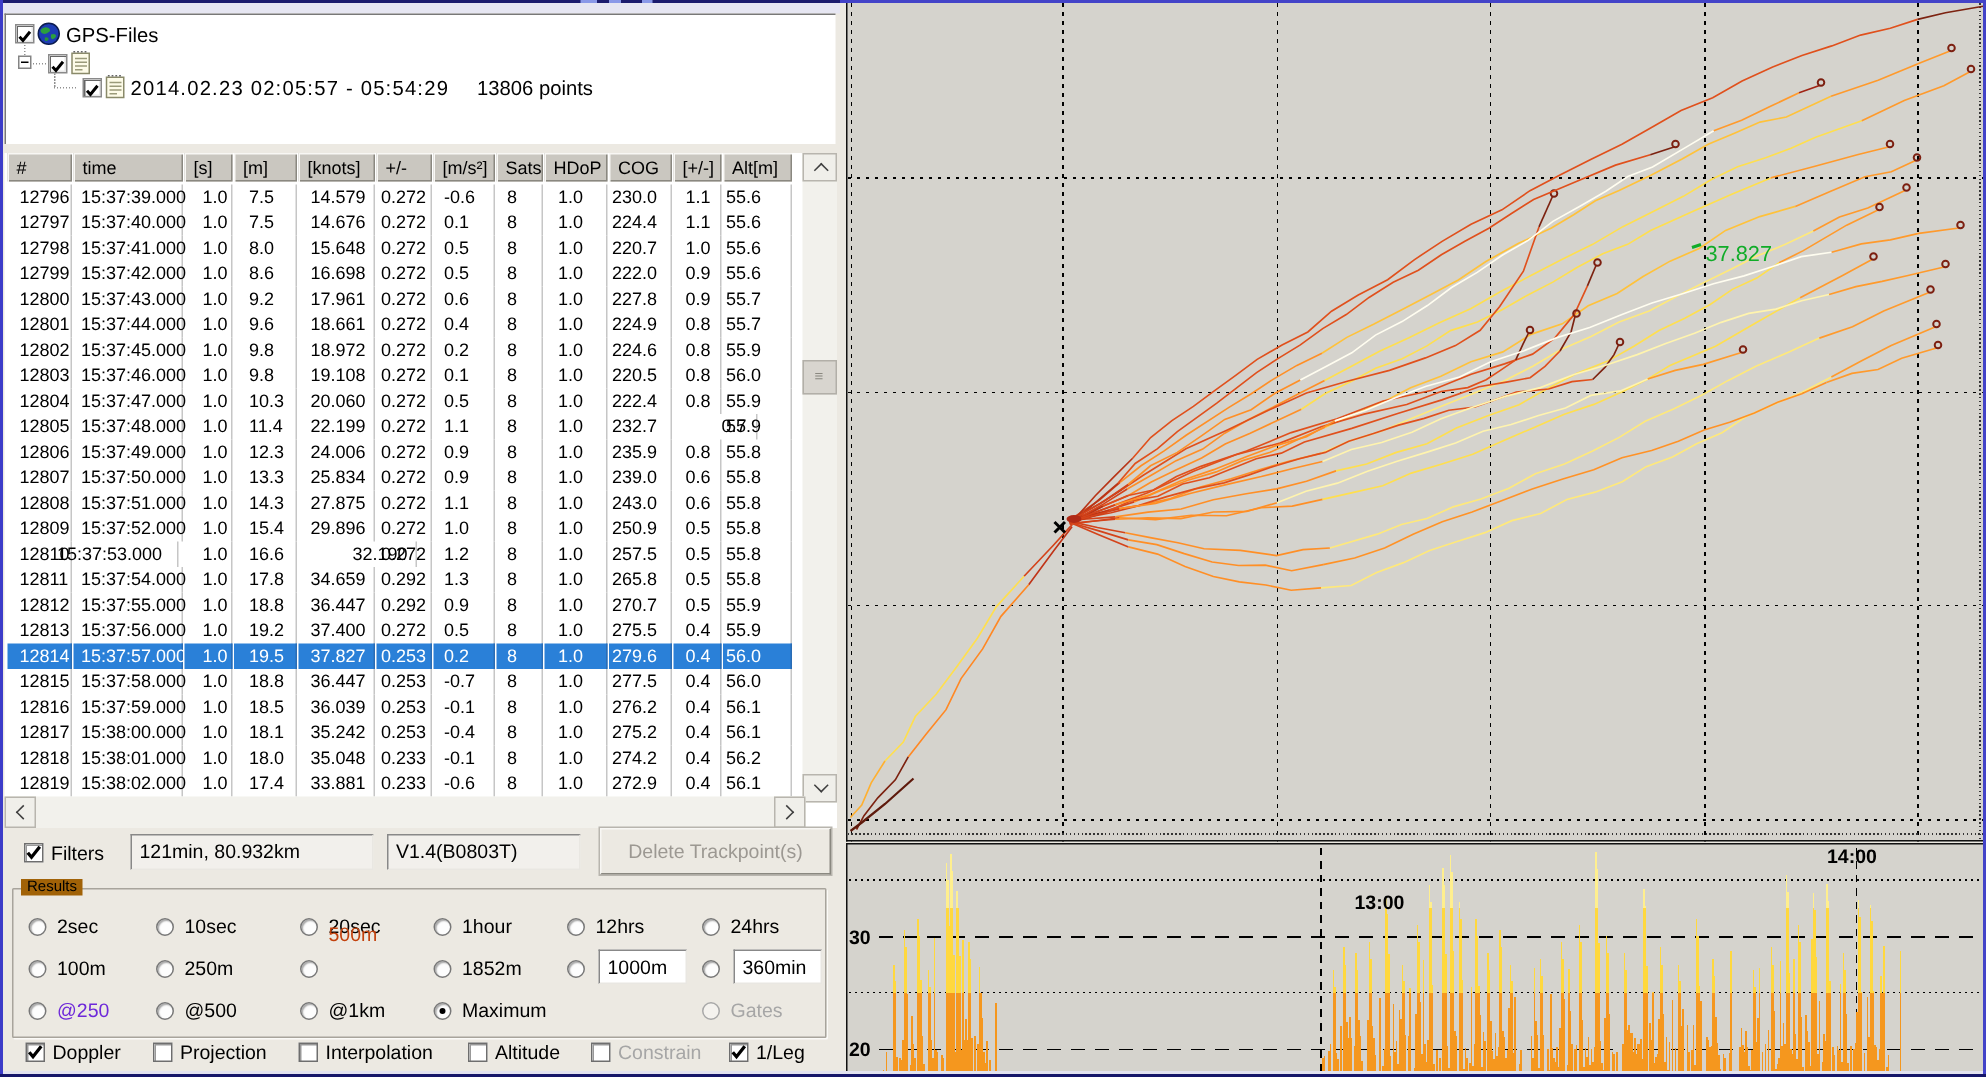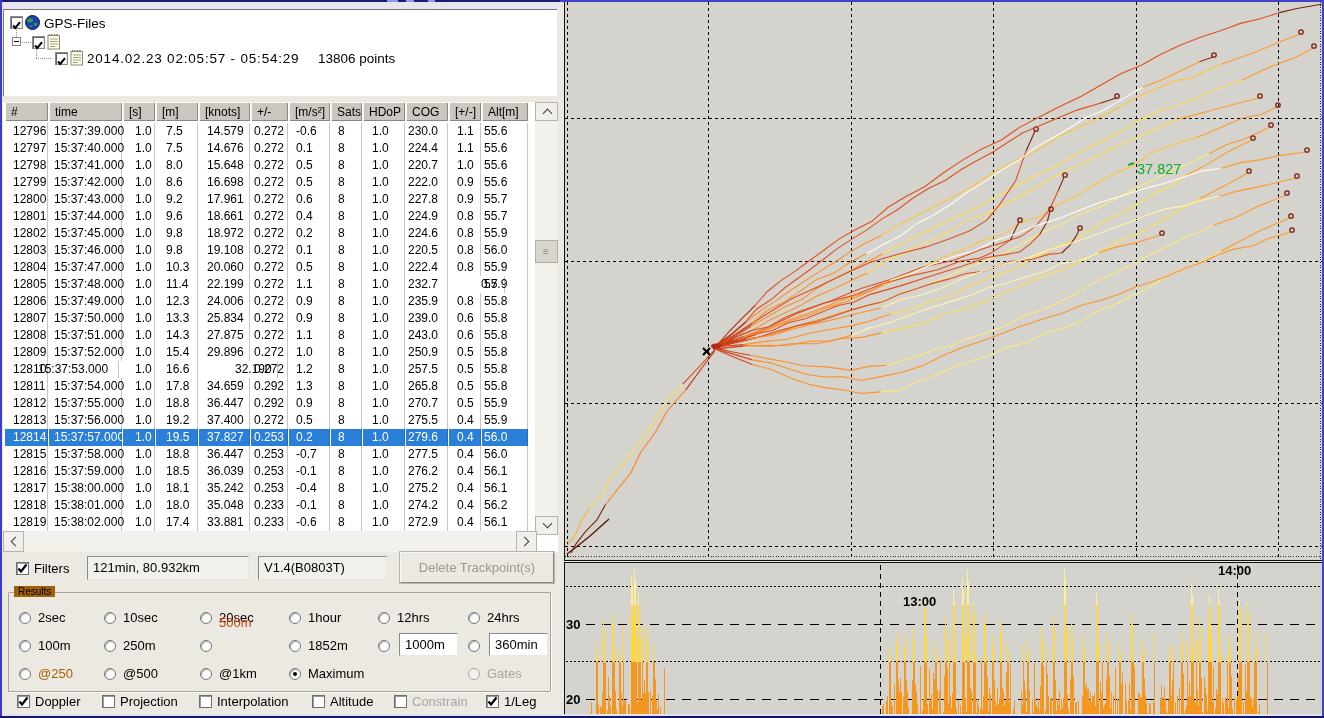--- a/index.html
+++ b/index.html
@@ -523,21 +523,21 @@
 <span class="rlab" style="left:123px;top:638px;color:#000;">250m</span>
 <span class="radio" style="left:200px;top:640px;"></span>
 <span class="rlab" style="left:219px;top:615px;color:#c2410c;">500m</span>
 <span class="radio" style="left:289px;top:640px;"></span>
 <span class="rlab" style="left:308px;top:638px;color:#000;">1852m</span>
 <span class="radio" style="left:378px;top:640px;"></span>
 <span class="rlab" style="left:397px;top:638px;color:#000;"></span>
 <span class="radio" style="left:468px;top:640px;"></span>
 <span class="rlab" style="left:487px;top:638px;color:#000;"></span>
 <span class="radio" style="left:19px;top:668px;"></span>
-<span class="rlab" style="left:38px;top:666px;color:#a16207;">@250</span>
+<span class="rlab" style="left:38px;top:666px;color:#6d28d9;">@250</span>
 <span class="radio" style="left:104px;top:668px;"></span>
 <span class="rlab" style="left:123px;top:666px;color:#000;">@500</span>
 <span class="radio" style="left:200px;top:668px;"></span>
 <span class="rlab" style="left:219px;top:666px;color:#000;">@1km</span>
 <span class="radio" style="left:289px;top:668px;">
     <span class="rdot"></span>
   </span>
 <span class="rlab" style="left:308px;top:666px;color:#000;">Maximum</span>
 <span class="radio dis" style="left:468px;top:668px;"></span>
 <span class="rlab" style="left:487px;top:666px;color:#a6a6a6;">Gates</span>

